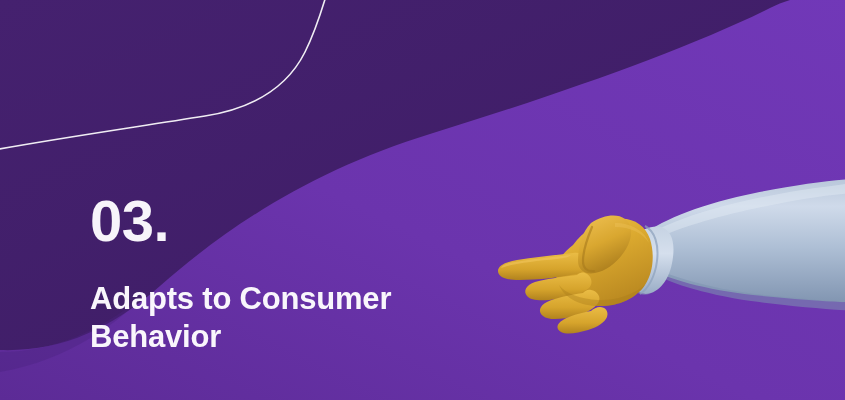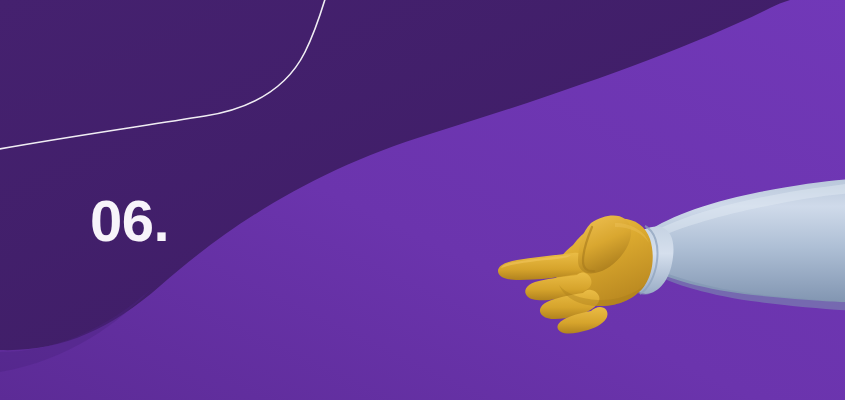--- a/index.html
+++ b/index.html
@@ -93,23 +93,24 @@
 
     <path fill="#4a2480" opacity="0.40" d="M0,400 L0,352 C55,352 108,328 152,288
              C120,322 70,360 0,372 Z"></path>
 
     <path fill="none" stroke="#ffffff" stroke-width="1.6" stroke-linecap="round" opacity="0.92" d="M-6,150 C60,138 130,128 205,116
              C255,108 288,86 305,52
              C314,34 320,16 326,-4"></path>
   </svg>
 
   <div class="text-block">
-    <div class="slide-number">06.</div>
+    <div class="slide-number">03.</div>
   </div>
 
+  <h1 class="slide-title">Adapts to Consumer Behavior</h1>
 
   <svg id="hand-svg" viewBox="0 0 350 190">
     <defs>
       <linearGradient id="sleeveGrad" x1="0" y1="0" x2="0" y2="1">
         <stop offset="0%" stop-color="#b9c7da"></stop>
         <stop offset="22%" stop-color="#cfdaea"></stop>
         <stop offset="55%" stop-color="#aebfd5"></stop>
         <stop offset="100%" stop-color="#8195b1"></stop>
       </linearGradient>
       <linearGradient id="cuffGrad" x1="0" y1="0" x2="0" y2="1">

